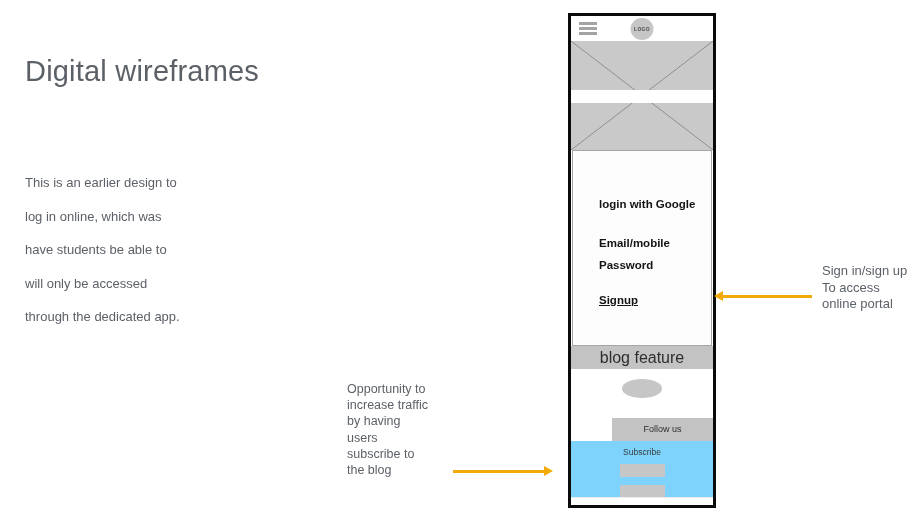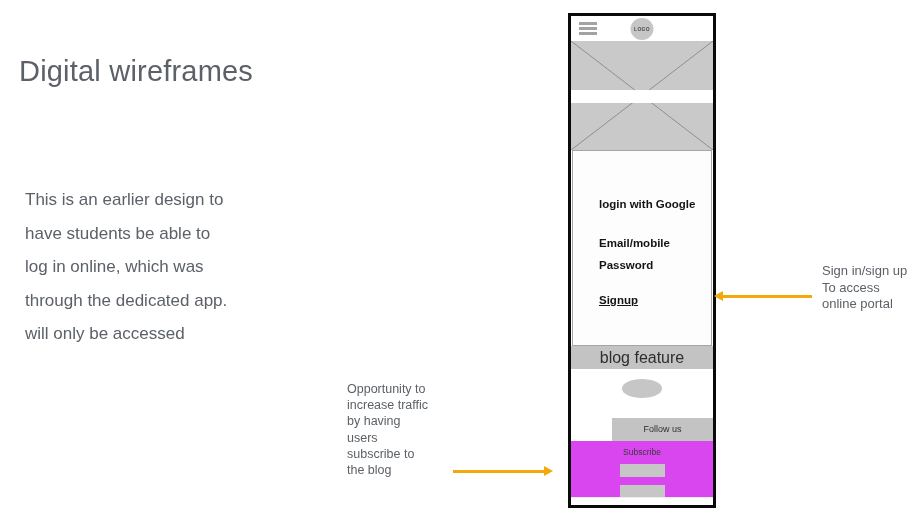--- a/index.html
+++ b/index.html
@@ -8,24 +8,24 @@
     --frame:#0A0A0A;
   }
   *{box-sizing:border-box;}
   body{margin:0;background:#fff;}
   .slide{
     position:relative;width:921px;height:514px;background:#ffffff;
     font-family:"Liberation Sans",sans-serif;overflow:hidden;
   }
   
   .title{
-    position:absolute;left:19px;top:55px;margin:0;
+    position:absolute;left:25px;top:55px;margin:0;
     font-size:29px;font-weight:400;color:var(--textgray);letter-spacing:.2px;
   }
-  .body-text{position:absolute;left:25px;top:166px;font-size:17px;color:var(--textgray);margin-top:17px;}
+  .body-text{position:absolute;left:25px;top:166px;font-size:13px;color:var(--textgray);}
   .body-text .line{line-height:33.5px;white-space:nowrap;}
 
   
   .phone{
     position:absolute;left:568px;top:13px;width:148px;height:495px;
     border:3px solid var(--frame);background:#fff;
   }
   .ph-header{position:relative;height:25px;background:#fff;}
   .hamburger{position:absolute;left:8px;top:6px;width:18px;}
   .hamburger span{display:block;height:3px;background:#a3a3a3;margin-bottom:2px;}
@@ -44,21 +44,21 @@
   .li-0{margin-top:46px;}
   .li-1{margin-top:25px;}
   .li-2{margin-top:8px;}
   .li-3{margin-top:21px;text-decoration:underline;}
 
   .gray-bar{height:23px;background:#c3c3c3;text-align:center;color:#2e2e2e;}
   .blog-bar{line-height:23px;font-size:16px;}
   .ellipse-section{height:39px;background:#fff;}
   .ellipse{width:40px;height:19px;border-radius:50%;background:#c6c6c6;margin:10px auto 0;}
   .follow-bar{line-height:23px;font-size:9px;margin-left:41px;}
-  .subscribe-section{background:#d946ef;text-align:center;}
+  .subscribe-section{background:#7dd3fc;text-align:center;}
   .subscribe-label{padding-top:6px;font-size:8.5px;color:#3a3a3a;}
   .input-rect{width:45px;height:13px;background:#c6c6c6;margin:8px auto 0;}
   .input-rect.first{margin-top:7px;}
   .bottom-line{position:absolute;left:0;right:0;bottom:7px;height:1px;background:#ececec;}
 
   
   .annot{position:absolute;color:var(--textgray);}
   .annot .line{white-space:nowrap;}
   .annot-right{left:822px;top:263px;font-size:13px;}
   .annot-right .line{line-height:16.5px;}
@@ -75,24 +75,24 @@
 </style>
 </head>
 <body>
 
 <div class="slide">
 
   <h1 class="title">Digital wireframes</h1>
 
   <div class="body-text">
     <div class="line">This is an earlier design to</div>
+    <div class="line">log in online, which was</div>
     <div class="line">have students be able to</div>
-    <div class="line">log in online, which was</div>
+    <div class="line">will only be accessed</div>
     <div class="line">through the dedicated app.</div>
-    <div class="line">will only be accessed</div>
   </div>
 
   <div class="phone">
 
     <div class="ph-header">
       <div class="hamburger">
         <span></span>
         <span></span>
         <span></span>
       </div>

